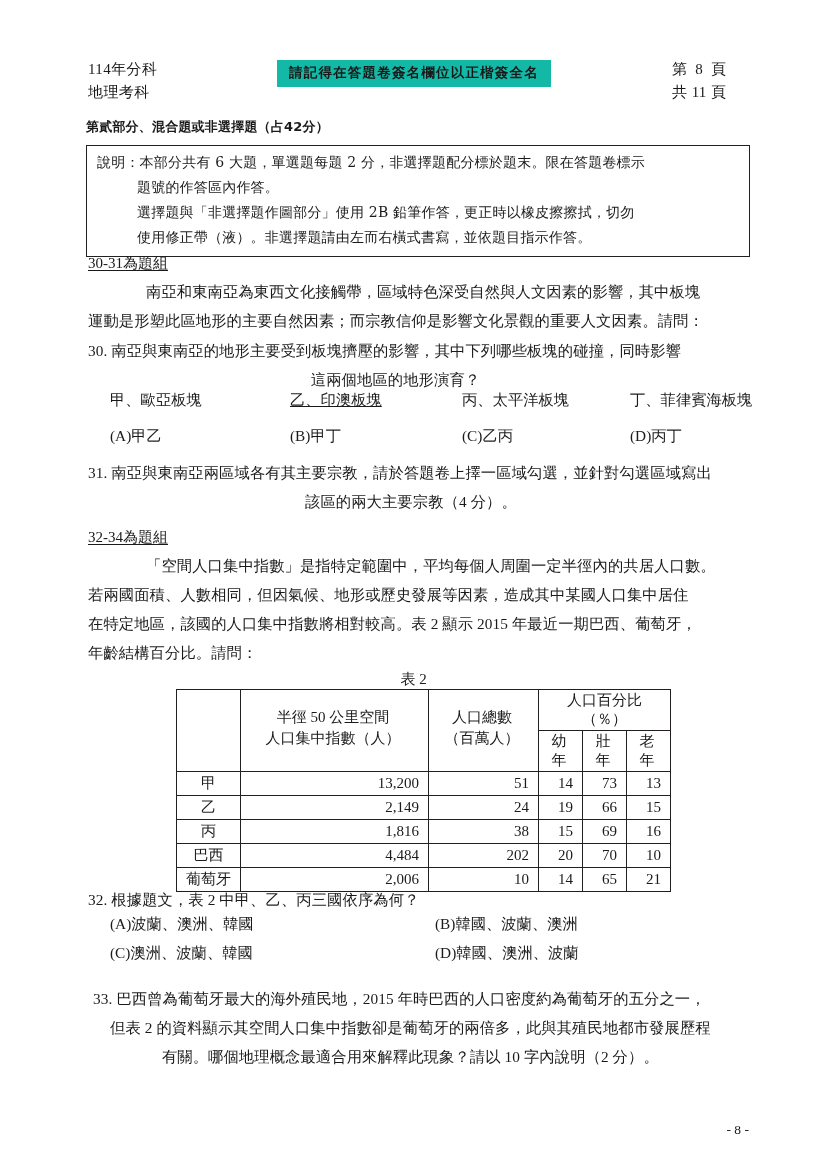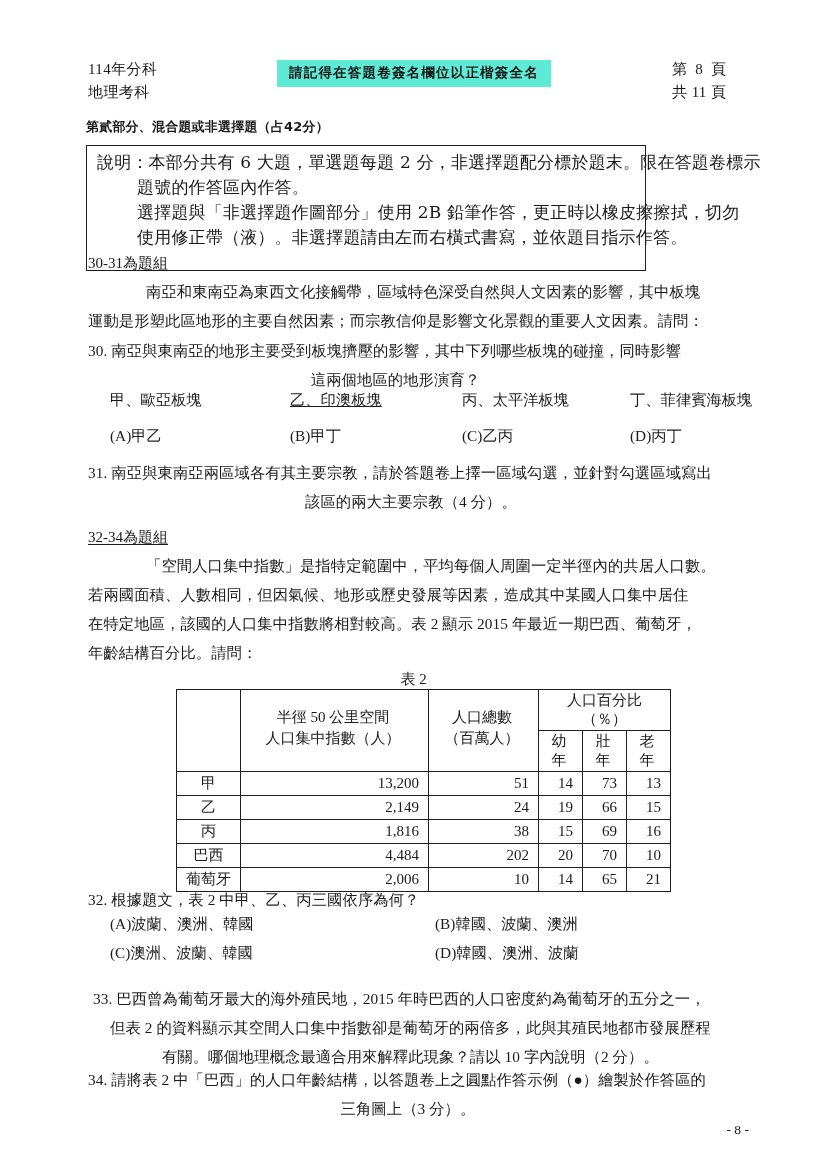--- a/index.html
+++ b/index.html
@@ -35,21 +35,21 @@
     top: 0;
     font-size: 15px;
     line-height: 23px;
     letter-spacing: 0.4px;
   }
   .hdr-left div { white-space: nowrap; }
   .hdr-banner {
     position: absolute;
     left: 277px;
     top: 2px;
-    background: #5eead4;
+    background: #14b8a6;
     padding: 4px 12px 5px 12px;
     font-family: "DejaVu Serif", "Liberation Serif", serif;
     font-size: 13.5px;
     font-weight: bold;
     letter-spacing: 1.2px;
     white-space: nowrap;
   }
   .hdr-right {
     position: absolute;
     left: 672px;
@@ -75,26 +75,26 @@
     font-weight: bold;
     letter-spacing: 0.2px;
     white-space: nowrap;
   }
 
   
   .instruction-box {
     position: absolute;
     left: 86px;
     top: 143px;
-    width: 560px;
+    width: 664px;
     border: 1px solid #231f20;
     box-sizing: border-box;
-    padding: 4px 8px 20px 10px;
+    padding: 4px 8px 6px 10px;
     font-family: "DejaVu Serif", "Liberation Serif", serif;
-    font-size: 17px;
+    font-size: 14px;
     line-height: 25px;
     letter-spacing: 0.2px;
   }
   .instruction-box .ln { white-space: nowrap; }
   .ind1 { padding-left: 40px; }
 
   
   .grp-label {
     position: absolute;
     font-size: 15px;
@@ -315,22 +315,18 @@
     <span class="cell" style="width:325px;">(C)澳洲、波蘭、韓國</span><span class="cell">(D)韓國、澳洲、波蘭</span>
   </div>
 
   <div class="q" style="left:88px; top:953px;">
     <span class="ln" style="visibility:hidden;">&nbsp;</span>
     <span class="ln">33. 巴西曾為葡萄牙最大的海外殖民地，2015 年時巴西的人口密度約為葡萄牙的五分之一，</span>
     <span class="ln hang">但表 2 的資料顯示其空間人口集中指數卻是葡萄牙的兩倍多，此與其殖民地都市發展歷程</span>
     <span class="ln hang">有關。哪個地理概念最適合用來解釋此現象？請以 10 字內說明（2 分）。</span>
   </div>
 
-  <div class="q" style="left:88px; top:1063px;">
-    <span class="ln">34. 請將表 2 中「巴西」的人口年齡結構，以答題卷上之圓點作答示例（●）繪製於作答區的</span>
-    <span class="ln hang">三角圖上（3 分）。</span>
-  </div>
 
   <div class="footer-page">
     <span class="inner">- 8 -</span>
   </div>
 
 </div>
 
 </body></html>

